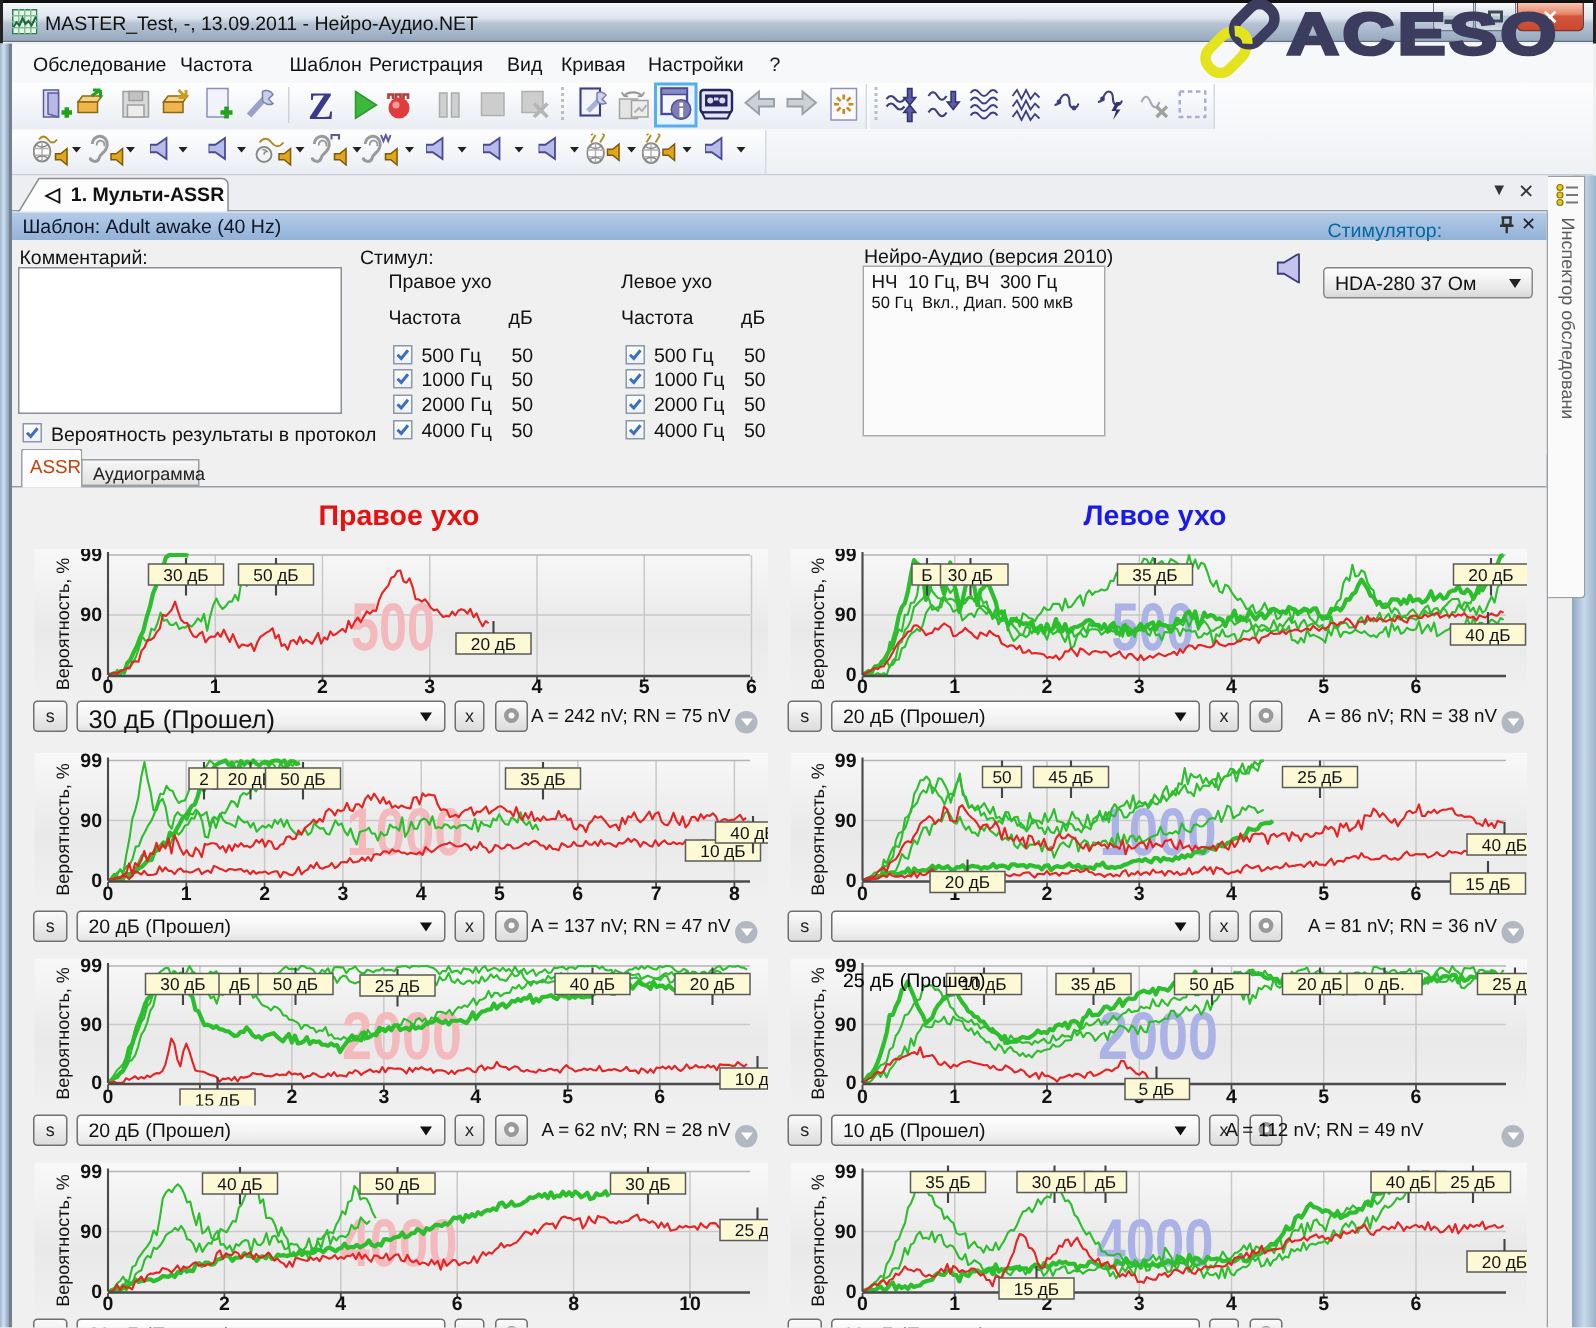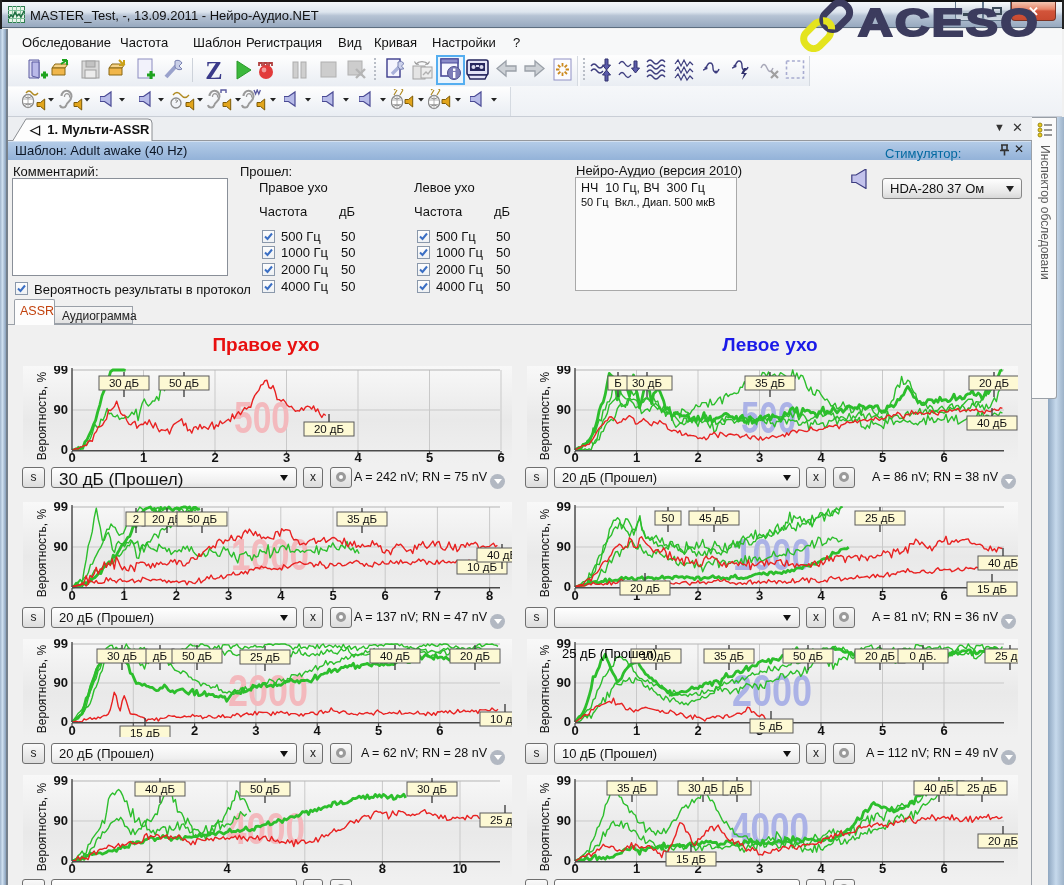--- a/index.html
+++ b/index.html
@@ -289,21 +289,21 @@
   </svg>
 <div class="ab txt" style="left:1014px;top:142px;font-size:12px;color:#222">✕</div>
 <div class="ab" style="left:8px;top:160px;width:1023px;height:143px;background:#f0f0f0"></div>
 <div class="ab txt" style="left:13px;top:164px;font-size:13px;color:#111">Комментарий:</div>
 <div class="ab" style="left:12px;top:178px;width:216px;height:98px;background:#fff;border:1px solid #898f98"></div>
 <div class="ab" style="left:15px;top:282px;width:13px;height:13px;background:linear-gradient(180deg,#fdfdfd,#eef1f4);border:1px solid #8a98ab"></div>
 <svg class="ab" style="left:16px;top:283px" width="11" height="11" viewBox="0 0 11 11">
     <path d="M2 5.5 L4.5 8 L9 2.5" fill="none" stroke="#3b6fc4" stroke-width="2"></path>
   </svg>
 <div class="ab txt" style="left:34px;top:282px;font-size:13px;color:#111">Вероятность результаты в протокол</div>
-<div class="ab txt" style="left:240px;top:164px;font-size:13px;color:#111">Прошел:</div>
+<div class="ab txt" style="left:240px;top:164px;font-size:13px;color:#111">Стимул:</div>
 <div class="ab txt" style="left:259px;top:180px;font-size:13px;color:#111">Правое ухо</div>
 <div class="ab txt" style="left:414px;top:180px;font-size:13px;color:#111">Левое ухо</div>
 <div class="ab txt" style="left:259px;top:204px;font-size:13px;color:#111">Частота</div>
 <div class="ab txt" style="left:339px;top:204px;font-size:13px;color:#111">дБ</div>
 <div class="ab txt" style="left:414px;top:204px;font-size:13px;color:#111">Частота</div>
 <div class="ab txt" style="left:494px;top:204px;font-size:13px;color:#111">дБ</div>
 <div class="ab" style="left:262px;top:230px;width:13px;height:13px;background:linear-gradient(180deg,#fdfdfd,#eef1f4);border:1px solid #8a98ab"></div>
 <svg class="ab" style="left:263px;top:231px" width="11" height="11" viewBox="0 0 11 11">
     <path d="M2 5.5 L4.5 8 L9 2.5" fill="none" stroke="#3b6fc4" stroke-width="2"></path>
   </svg>
@@ -1044,20 +1044,20 @@
 <div class="ab txt" style="left:768px;top:610px;width:230px;text-align:right;font-size:12.5px;color:#111">A = 81 nV; RN = 36 nV</div>
 <div class="ab" style="left:1001px;top:614px;width:15px;height:15px;border-radius:50%;background:#b2b8c2"></div>
 <div class="ab" style="left:1004.5px;top:619px;width:0;height:0;border:4px solid transparent;border-top:5.5px solid #fff"></div>
 <div class="ab" style="left:525px;top:743px;width:23px;height:21px;background:linear-gradient(180deg,#fafafa,#dcdcdc);border:1px solid #6f6f6f;border-radius:3px;text-align:center;font-size:12px;color:#222;line-height:19px">s</div>
 <div class="ab" style="left:554px;top:743px;width:246px;height:21px;background:linear-gradient(180deg,#fff,#efefef 75%,#e2e2e2);border:1px solid #6f6f6f;border-radius:3px"></div>
 <div class="ab txt" style="left:562px;top:746px;font-size:13px;color:#111">10 дБ (Прошел)</div>
 <div class="ab" style="left:783px;top:751px;width:0;height:0;border:4.5px solid transparent;border-top:6px solid #111"></div>
 <div class="ab" style="left:806px;top:743px;width:20px;height:21px;background:linear-gradient(180deg,#fafafa,#dcdcdc);border:1px solid #6f6f6f;border-radius:3px;text-align:center;font-size:12px;color:#222;line-height:19px">x</div>
 <div class="ab" style="left:833px;top:743px;width:22px;height:21px;background:linear-gradient(180deg,#fafafa,#dcdcdc);border:1px solid #6f6f6f;border-radius:3px"></div>
 <div class="ab" style="left:839px;top:748px;width:10px;height:10px;border:3px solid #9a9a9a;border-radius:50%;background:#fff"></div>
-<div class="ab txt" style="left:768px;top:746px;width:230px;text-align:right;font-size:12.5px;color:#111">A = 112 nV; RN = 49 nV</div>
+<div class="ab txt" style="left:768px;top:746px;width:230px;text-align:center;font-size:12.5px;color:#111">A = 112 nV; RN = 49 nV</div>
 <div class="ab" style="left:1001px;top:750px;width:15px;height:15px;border-radius:50%;background:#b2b8c2"></div>
 <div class="ab" style="left:1004.5px;top:755px;width:0;height:0;border:4px solid transparent;border-top:5.5px solid #fff"></div>
 <div class="ab" style="left:525px;top:879px;width:23px;height:21px;background:linear-gradient(180deg,#fafafa,#dcdcdc);border:1px solid #6f6f6f;border-radius:3px;text-align:center;font-size:12px;color:#222;line-height:19px">s</div>
 <div class="ab" style="left:554px;top:879px;width:246px;height:21px;background:linear-gradient(180deg,#fff,#efefef 75%,#e2e2e2);border:1px solid #6f6f6f;border-radius:3px"></div>
 <div class="ab txt" style="left:562px;top:882px;font-size:13px;color:#111">10 дБ (Прошел)</div>
 <div class="ab" style="left:806px;top:879px;width:20px;height:21px;background:linear-gradient(180deg,#fafafa,#dcdcdc);border:1px solid #6f6f6f;border-radius:3px;text-align:center;font-size:12px;color:#222;line-height:19px">x</div>
 <div class="ab" style="left:833px;top:879px;width:22px;height:21px;background:linear-gradient(180deg,#fafafa,#dcdcdc);border:1px solid #6f6f6f;border-radius:3px"></div>
 <div class="ab" style="left:839px;top:884px;width:10px;height:10px;border:3px solid #9a9a9a;border-radius:50%;background:#fff"></div>
 </body></html>

